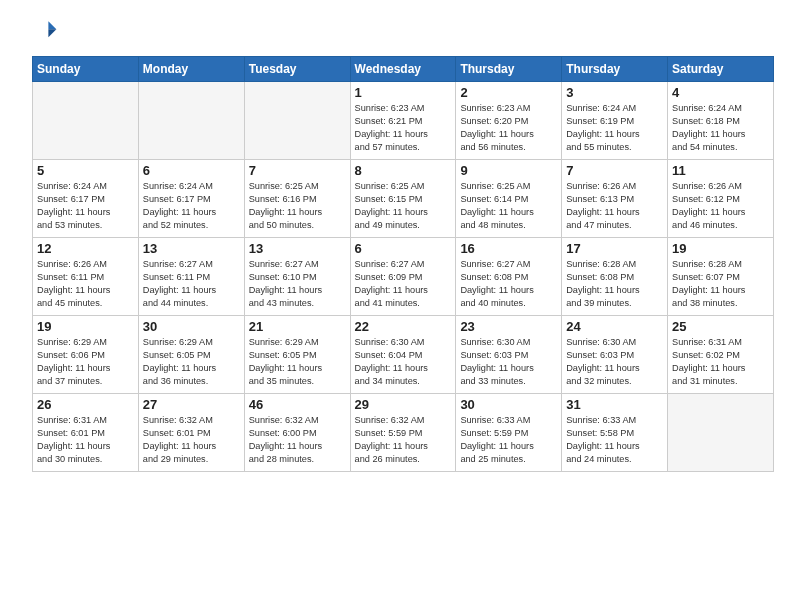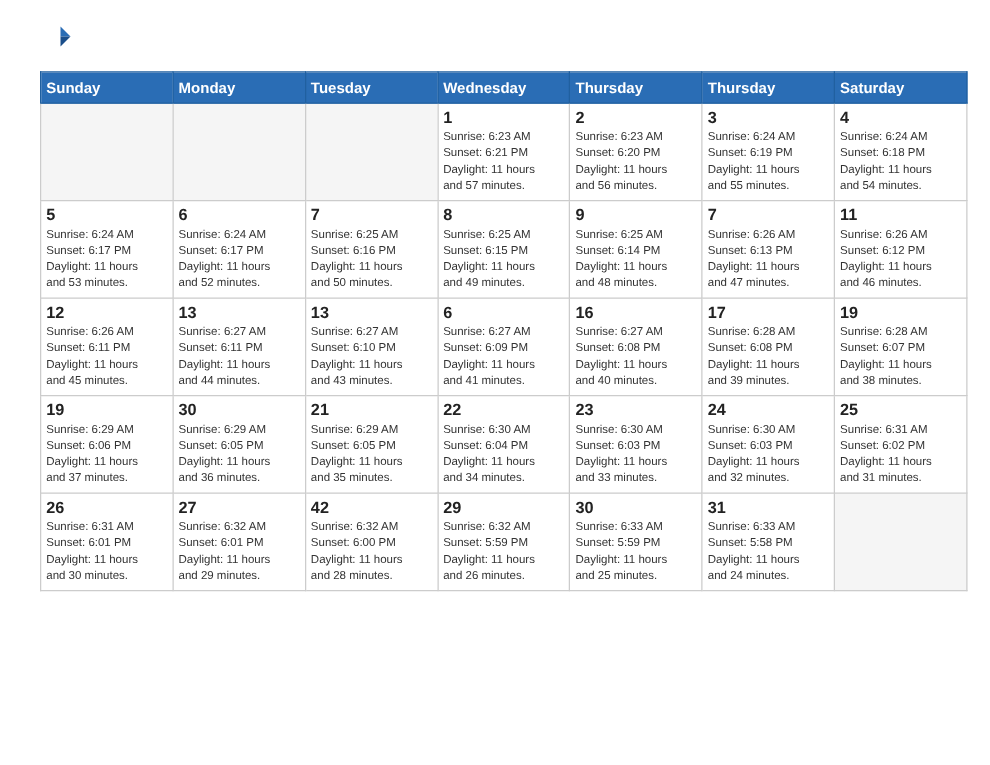--- a/index.html
+++ b/index.html
@@ -319,21 +319,21 @@
 and 30 minutes.</div>
           </td>
           <td>
             <div class="day-number">27</div>
             <div class="day-info" style="white-space: pre-line;">Sunrise: 6:32 AM
 Sunset: 6:01 PM
 Daylight: 11 hours
 and 29 minutes.</div>
           </td>
           <td>
-            <div class="day-number">42</div>
+            <div class="day-number">46</div>
             <div class="day-info" style="white-space: pre-line;">Sunrise: 6:32 AM
 Sunset: 6:00 PM
 Daylight: 11 hours
 and 28 minutes.</div>
           </td>
           <td>
             <div class="day-number">29</div>
             <div class="day-info" style="white-space: pre-line;">Sunrise: 6:32 AM
 Sunset: 5:59 PM
 Daylight: 11 hours

